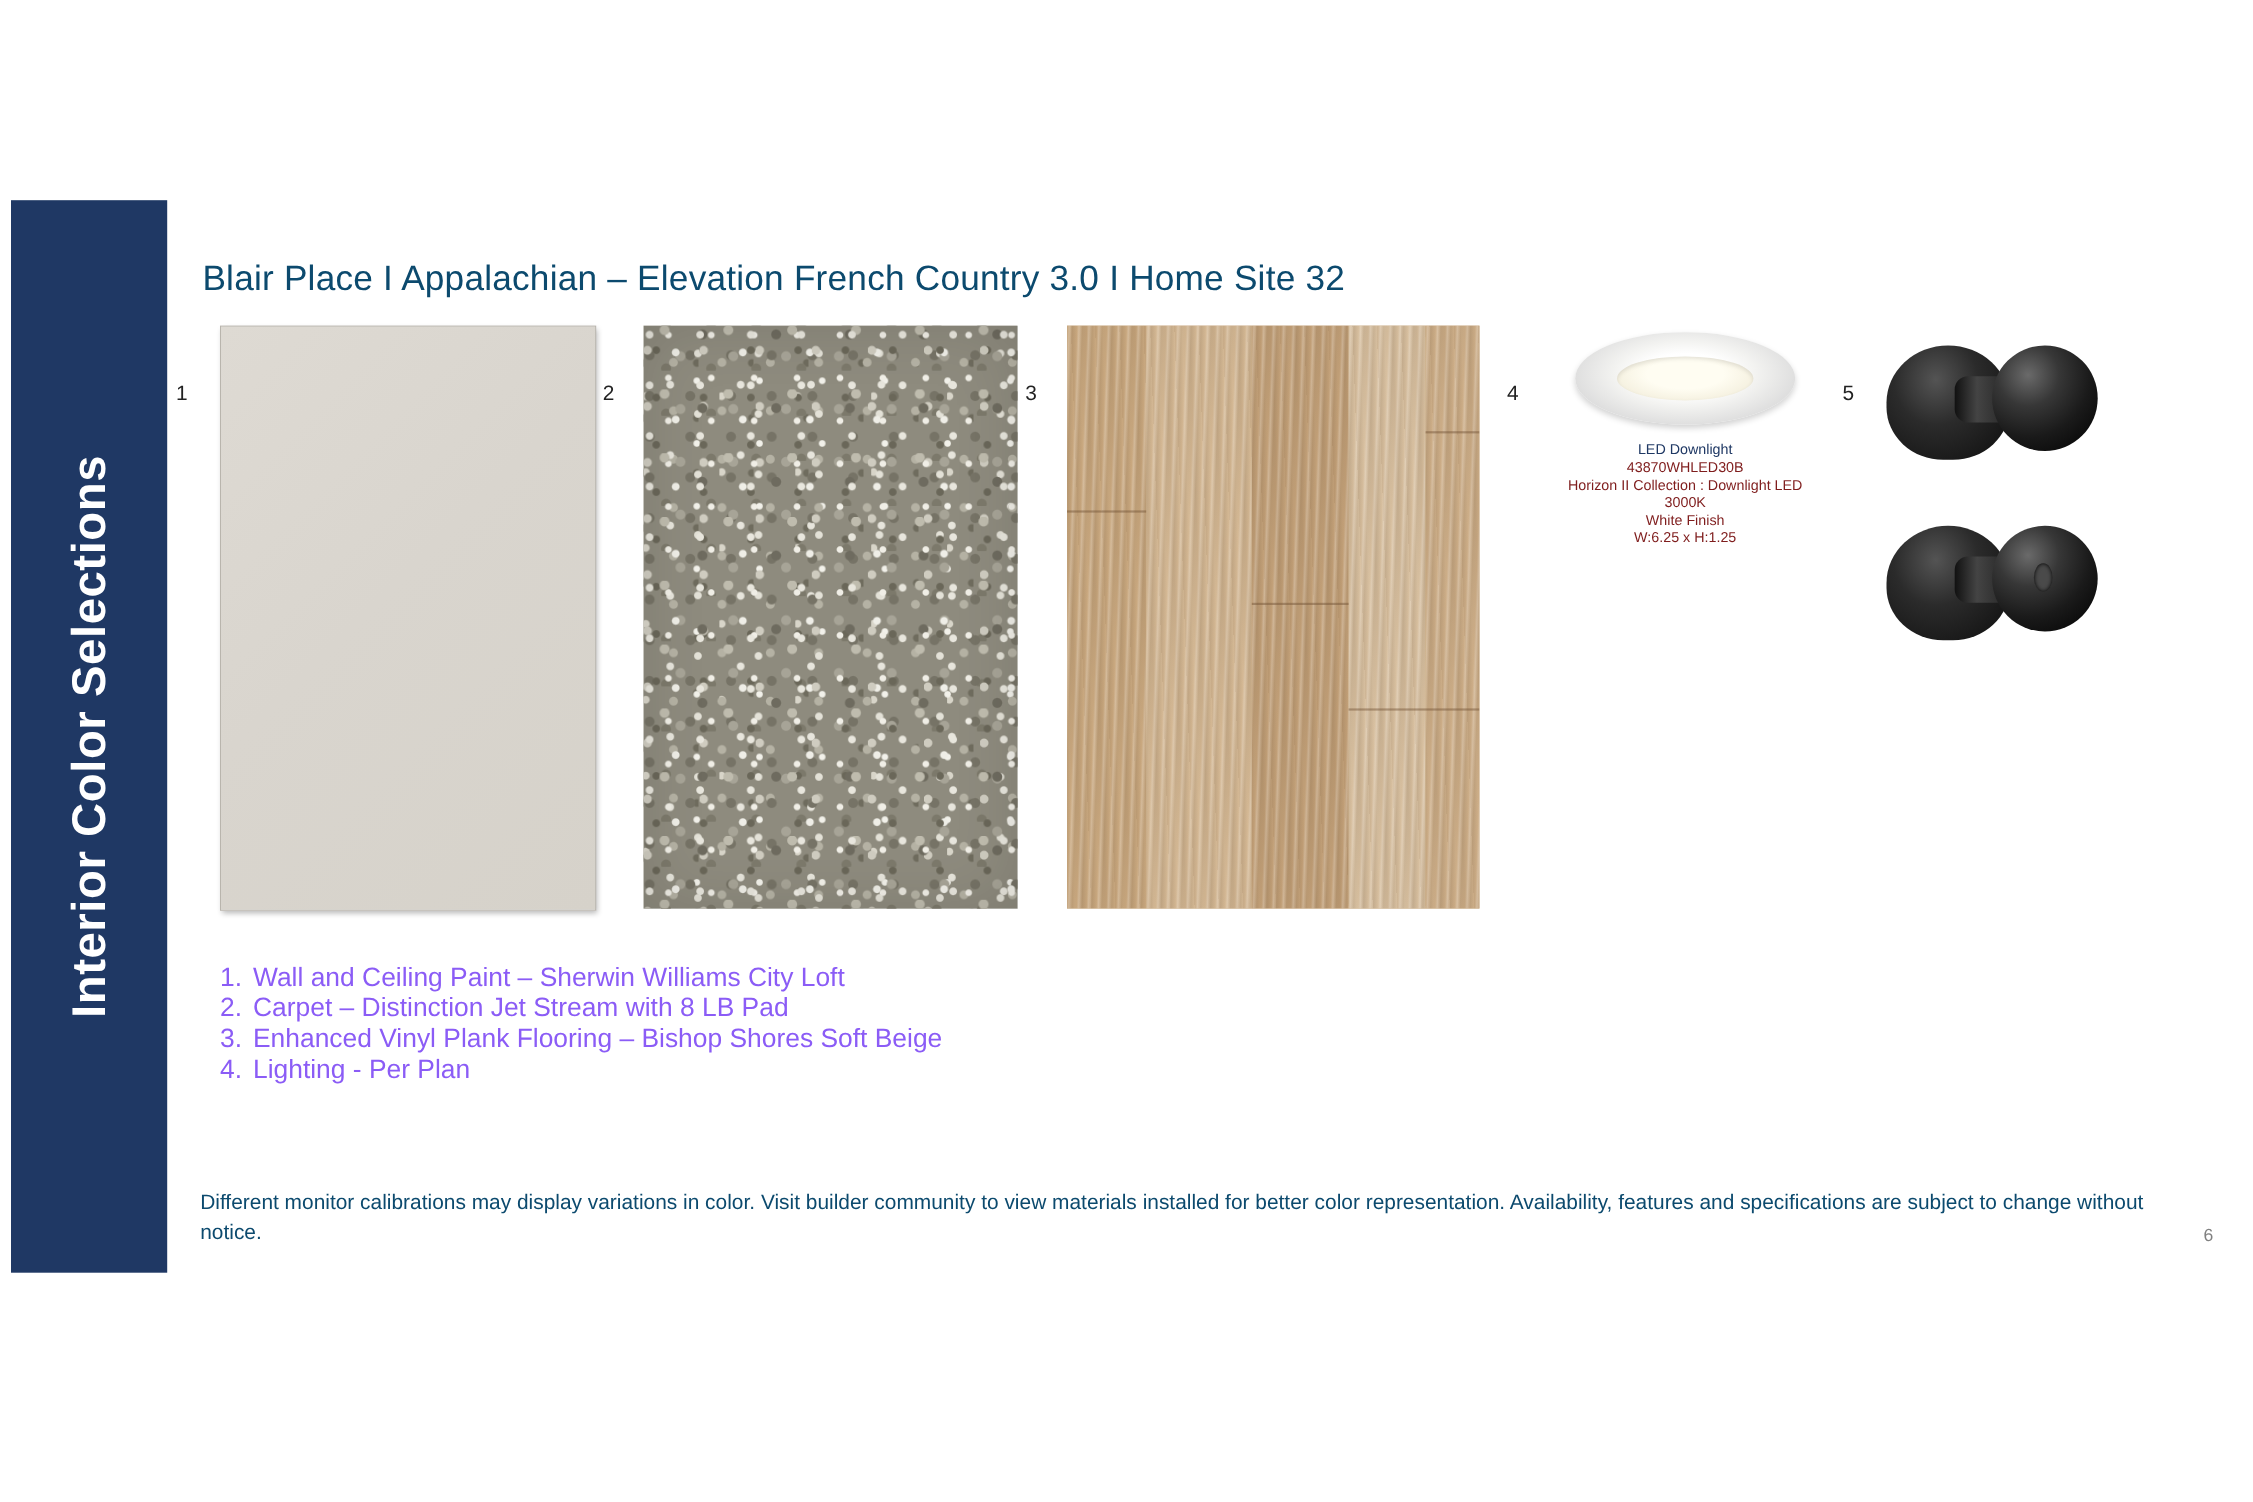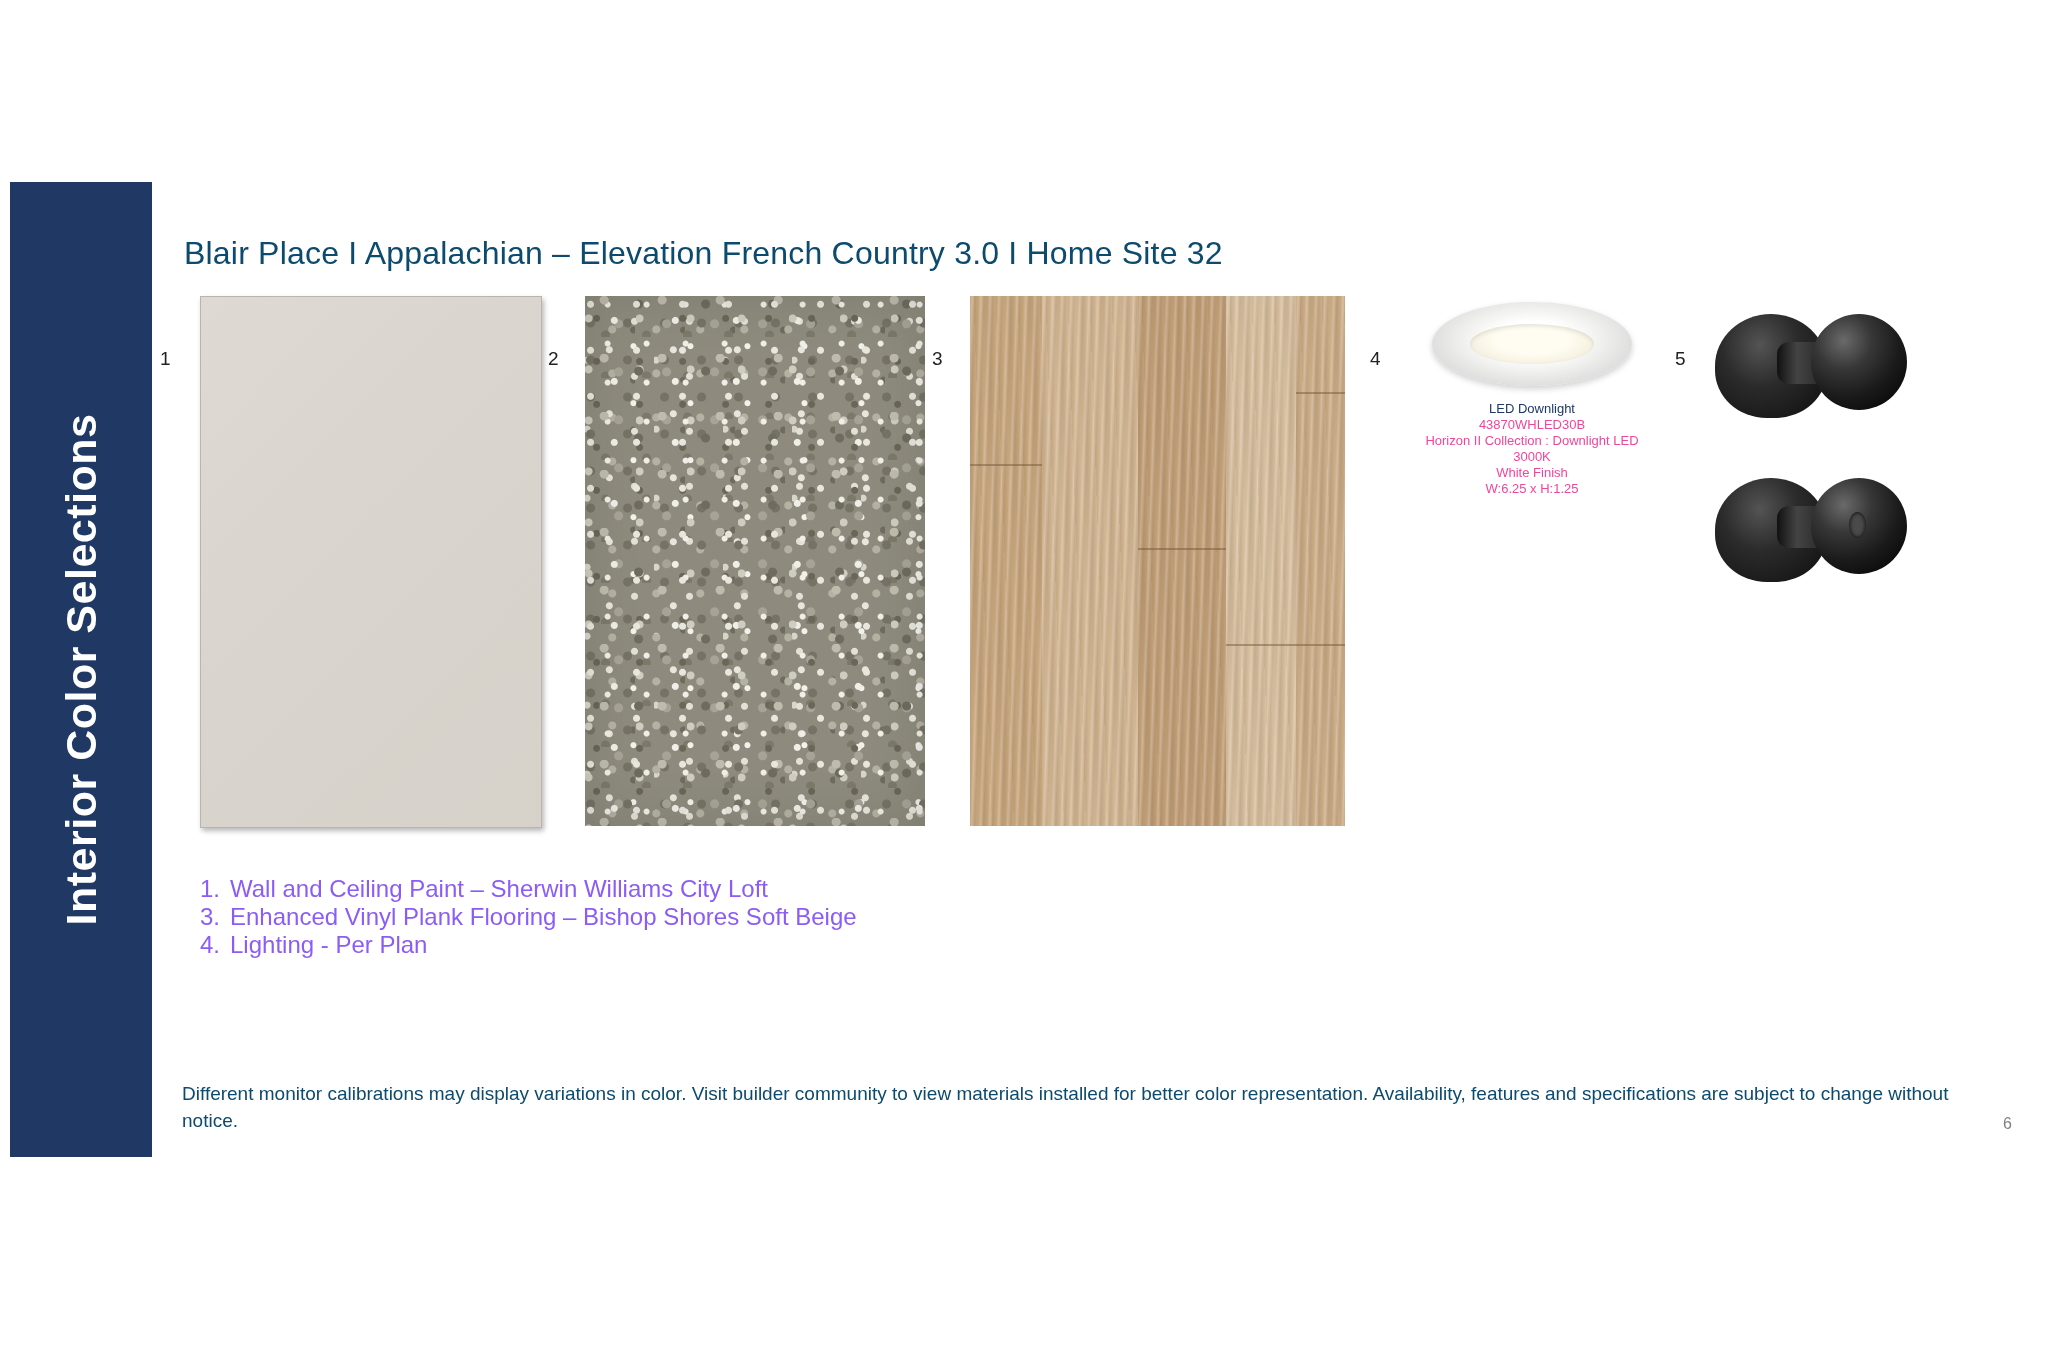--- a/index.html
+++ b/index.html
@@ -182,21 +182,21 @@
     position: absolute;
     top: 105px;
     left: 0;
     width: 244px;
     text-align: center;
     font-size: 13px;
     line-height: 16px;
     color: #1f3864;
   }
   .light-caption .lc-title { font-weight: normal; }
-  .light-caption .lc-line { color: #ec4899; }
+  .light-caption .lc-line { color: #7f1d1d; }
 
   
   .knobs {
     left: 1555px;
     width: 260px;
     height: 330px;
   }
   .knob {
     position: absolute;
   }
@@ -347,20 +347,23 @@
     </div>
   </div>
 </div>
 
 <div class="details">
   <ol>
     <li>
       <span class="li-num">1.</span><span>Wall and Ceiling Paint – Sherwin Williams City Loft</span>
     </li>
     <li>
+      <span class="li-num">2.</span><span>Carpet – Distinction Jet Stream with 8 LB Pad</span>
+    </li>
+    <li>
       <span class="li-num">3.</span><span>Enhanced Vinyl Plank Flooring – Bishop Shores Soft Beige</span>
     </li>
     <li>
       <span class="li-num">4.</span><span>Lighting - Per Plan</span>
     </li>
   </ol>
 </div>
 
 <div class="disclaimer">Different monitor calibrations may display variations in color.  Visit builder community to view materials installed for better color representation.  Availability, features and specifications are subject to change without notice.</div>
 

